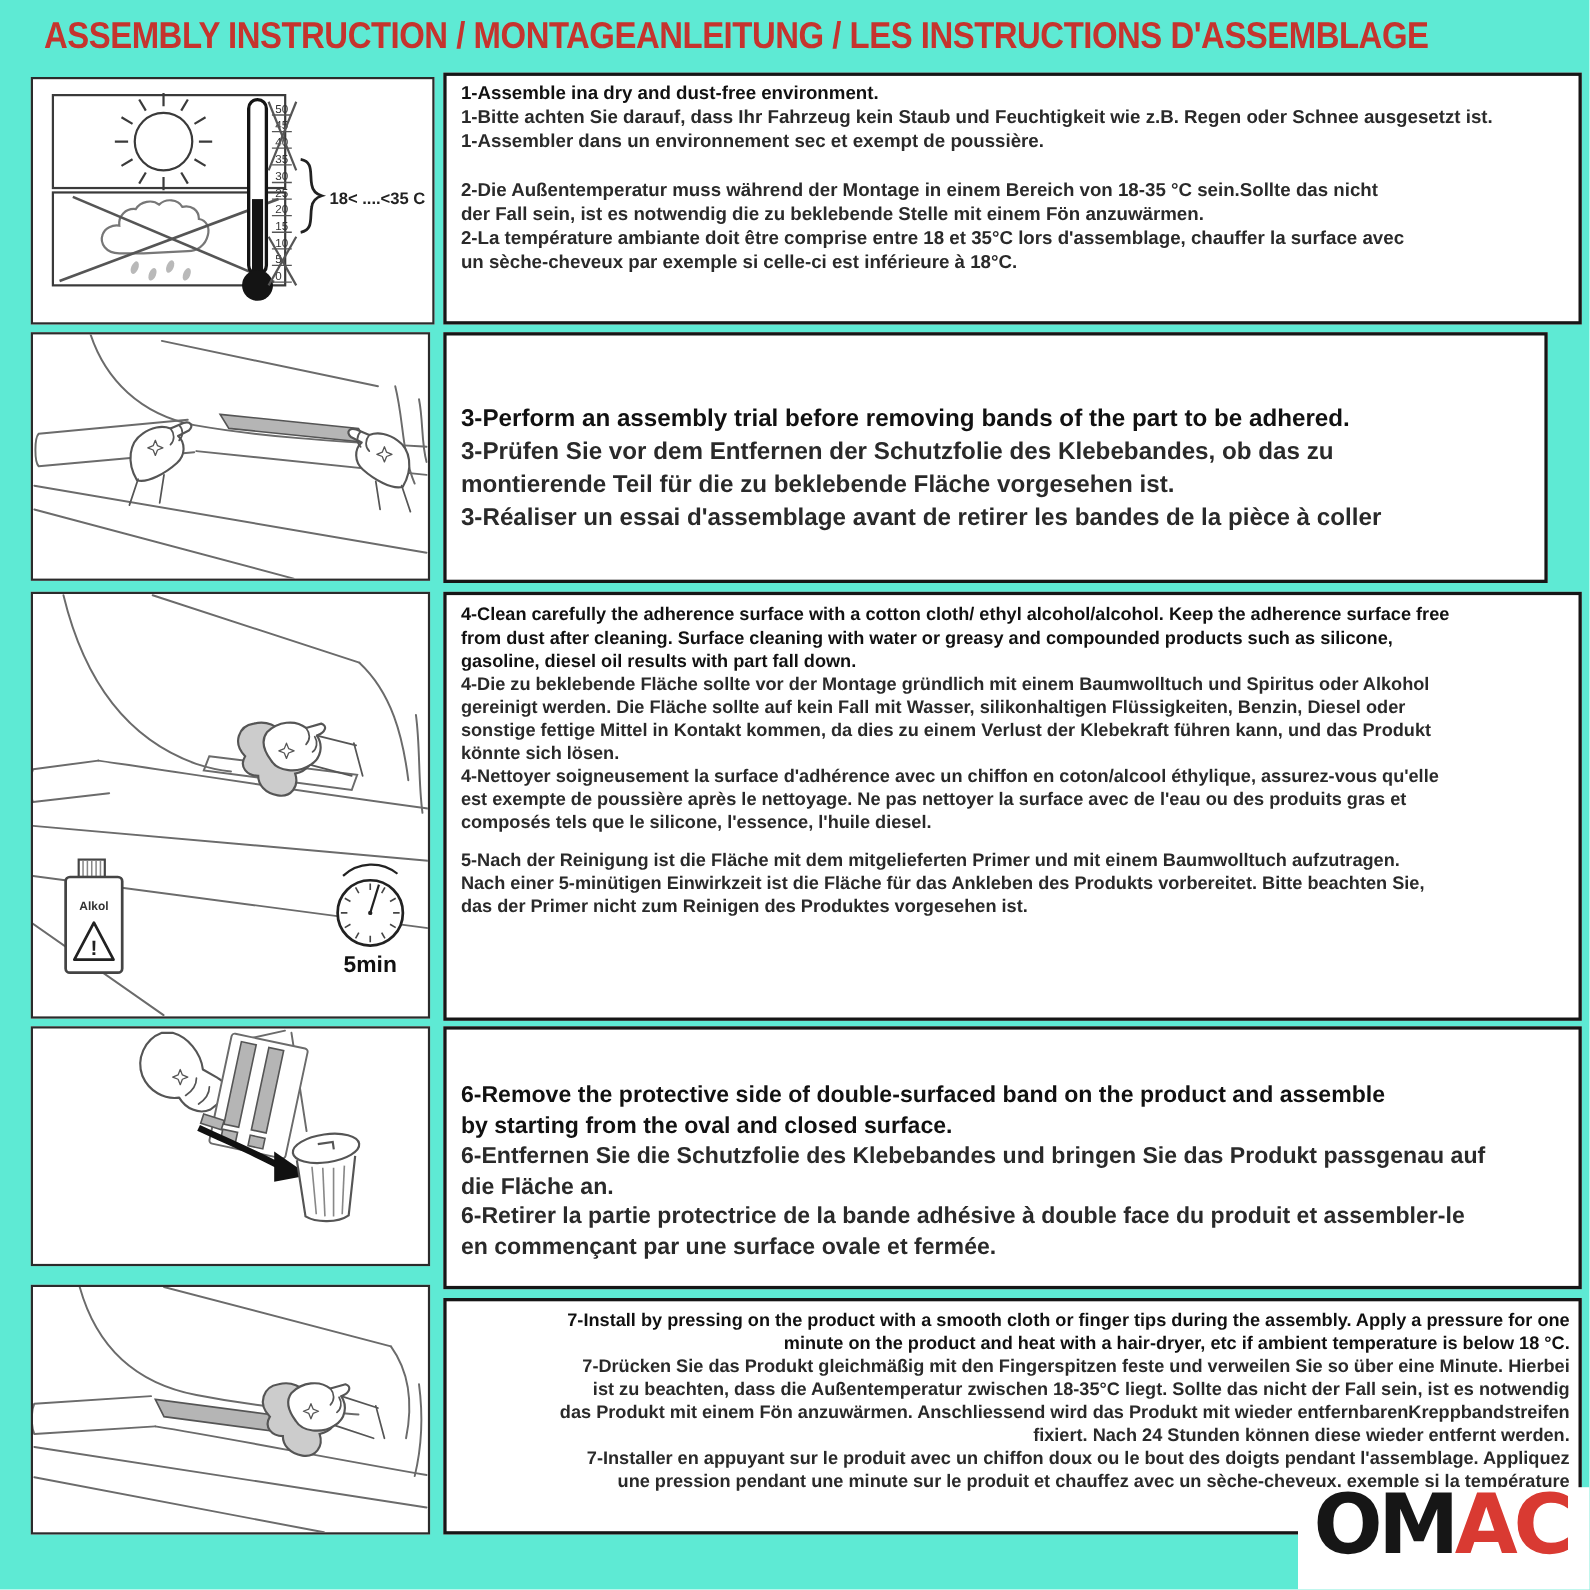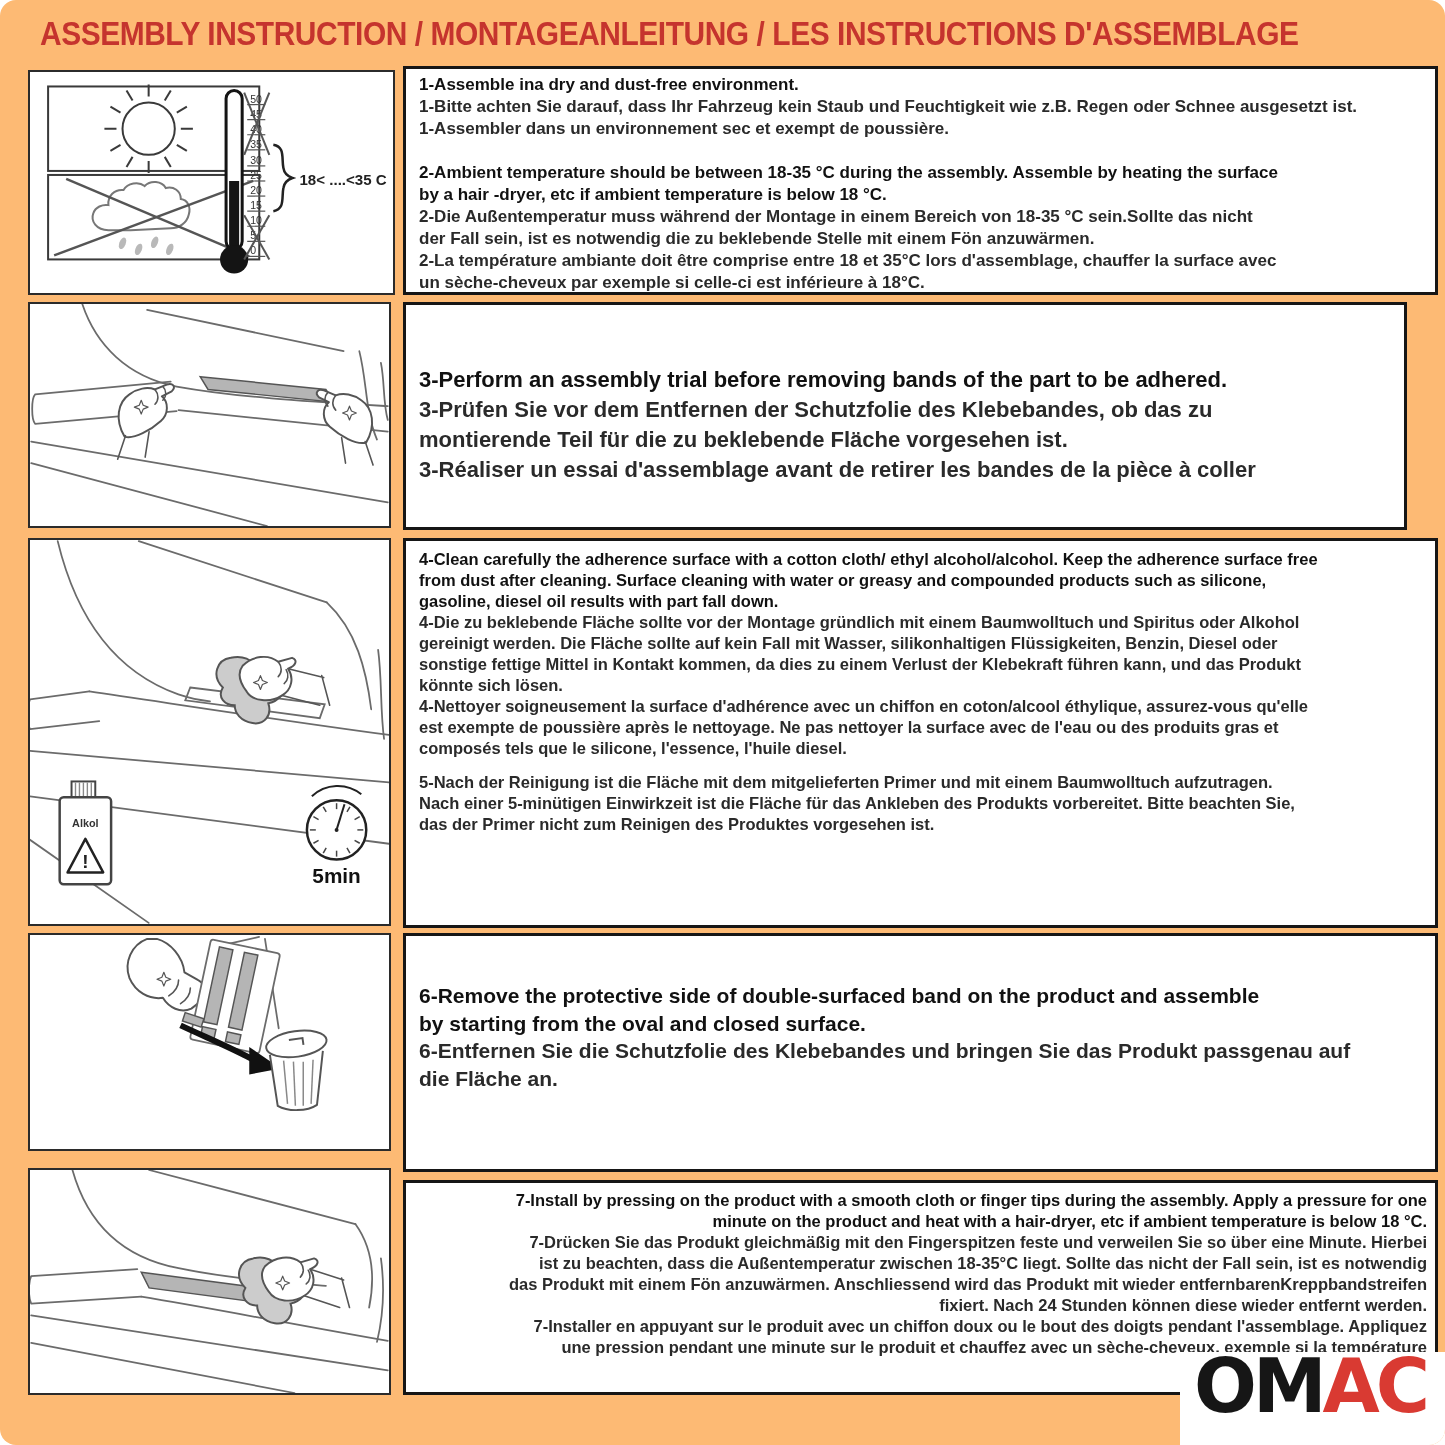--- a/index.html
+++ b/index.html
@@ -1,17 +1,17 @@
 <!DOCTYPE html>
 <html><head>
 <meta charset="utf-8">
 <style>
   html,body{margin:0;padding:0;background:#fff;}
-  .page{position:relative;width:1445px;height:1445px;background:#fdba74;overflow:hidden;
-        font-family:"Liberation Sans", sans-serif;color:#1e1e1e;border-radius:16px;}
+  .page{position:relative;width:1445px;height:1445px;background:#5eead4;overflow:hidden;
+        font-family:"Liberation Sans", sans-serif;color:#1e1e1e;}
   .title{position:absolute;left:40px;top:14px;font-size:34px;font-weight:800;
          color:#c5342e;white-space:nowrap;letter-spacing:-0.5px;
          transform:scaleX(0.88);transform-origin:left top;}
   .imgbox{position:absolute;border:2px solid #2b2b2b;background:#fff;box-sizing:border-box;text-decoration:underline;}
   .txtbox{position:absolute;border:3px solid #161616;background:#fff;box-sizing:border-box;
           padding-left:13px;padding-right:8px;}
   .t{white-space:pre-line;}
   .en{font-weight:bold;color:#111;}
   .de,.fr{font-weight:bold;color:#2a2a2a;}
 
@@ -127,22 +127,20 @@
     </svg>
   </div>
 
   <div class="txtbox" id="p1-txt">
     <div class="sec" id="sec1">
       <div class="t en">1-Assemble ina dry and dust-free environment.</div>
       <div class="t de">1-Bitte achten Sie darauf, dass Ihr Fahrzeug kein Staub und Feuchtigkeit wie z.B. Regen oder Schnee ausgesetzt ist.</div>
       <div class="t fr">1-Assembler dans un environnement sec et exempt de poussière.</div>
     </div>
     <div class="sec">
-      <div class="t en">2-Ambient temperature should be between 18-35 °C  during the assembly. Assemble by heating the surface
-by a hair -dryer, etc if ambient temperature is below 18 °C.</div>
       <div class="t de">2-Die Außentemperatur muss während der Montage in einem Bereich von 18-35 °C  sein.Sollte das nicht
 der Fall sein, ist es notwendig die zu beklebende Stelle mit einem Fön anzuwärmen.</div>
       <div class="t fr">2-La température ambiante doit être comprise entre 18 et 35°C lors d'assemblage, chauffer la surface avec
 un sèche-cheveux par exemple si celle-ci est inférieure à 18°C.</div>
     </div>
   </div>
 
   <div class="imgbox" id="p2-img">
     <svg width="359" height="222" viewBox="0 0 363 226">
       <path class="ln" d="M 52,0 C 66,42 98,74 148,84 C 210,95 280,99 363,104"></path>
@@ -293,20 +291,22 @@
       </g>
     </svg>
   </div>
 
   <div class="txtbox" id="p4-txt">
     <div class="sec">
       <div class="t en">6-Remove the protective side of double-surfaced band on the product and assemble
 by starting from the oval and closed surface.</div>
       <div class="t de">6-Entfernen Sie die Schutzfolie des Klebebandes und bringen Sie das Produkt passgenau auf
 die Fläche an.</div>
+      <div class="t fr">6-Retirer la partie protectrice de la bande adhésive à double face du produit et assembler-le
+en commençant par une surface ovale et fermée.</div>
     </div>
   </div>
 
   <div class="imgbox" id="p5-img">
     <svg width="359" height="223" viewBox="0 0 363 227">
       <path class="ln" d="M 42,0 C 56,50 88,88 150,100 C 200,110 240,113 300,118"></path>
       <path class="ln" d="M 120,0 L 330,55"></path>
       <path class="ln" d="M 330,55 C 348,80 350,110 344,140"></path>
       <path class="ln" d="M 356,90 C 360,120 358,150 352,175"></path>
       <path class="ln" d="M 0,108 L 108,101 M 0,136 L 112,129 M 0,108 C -3,114 -3,130 0,136"></path>

